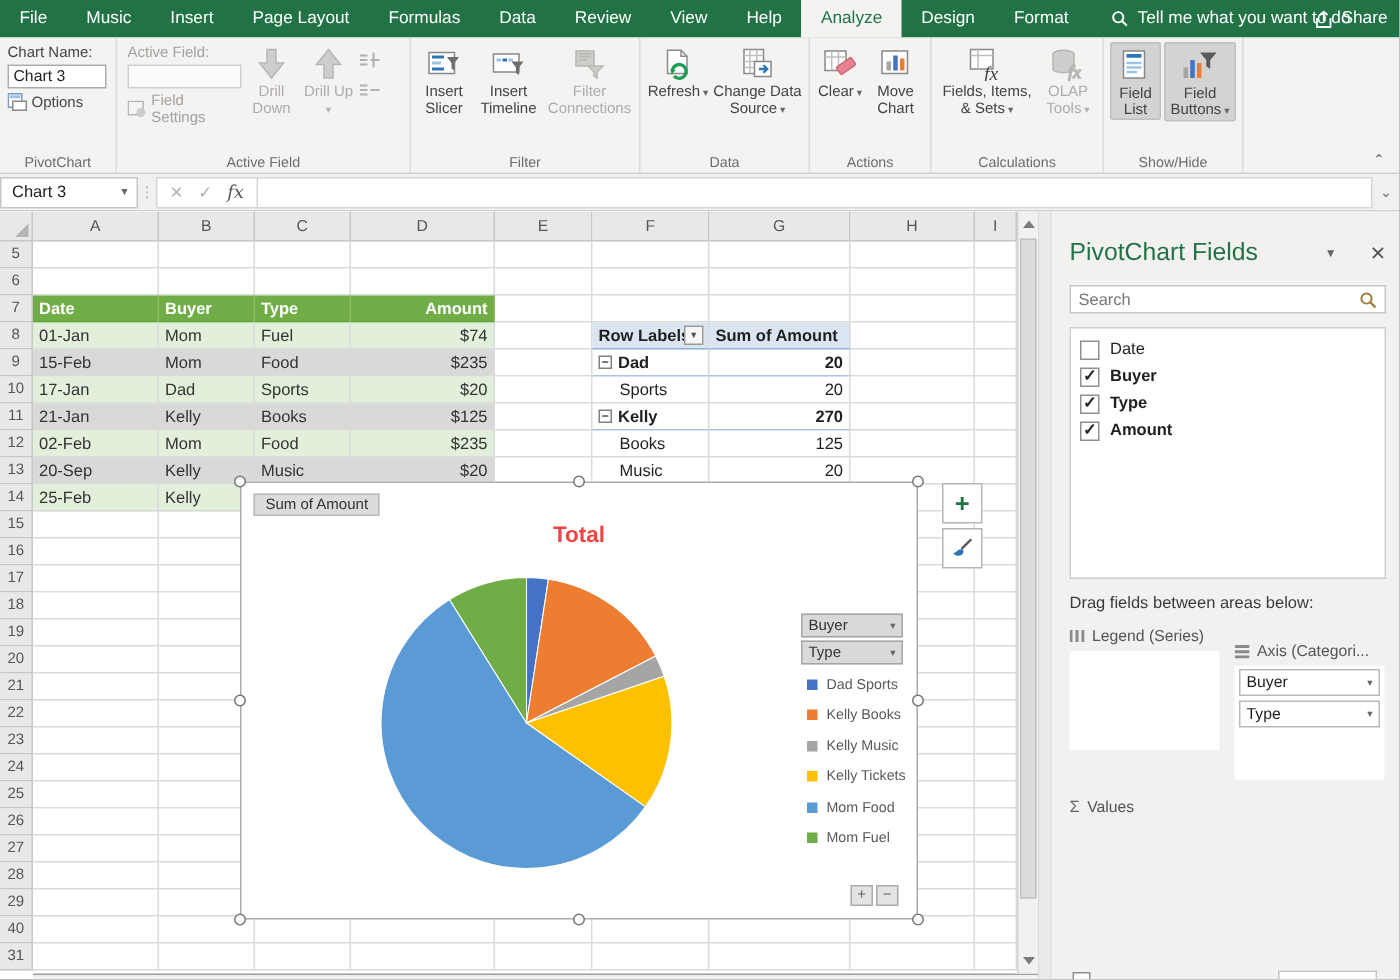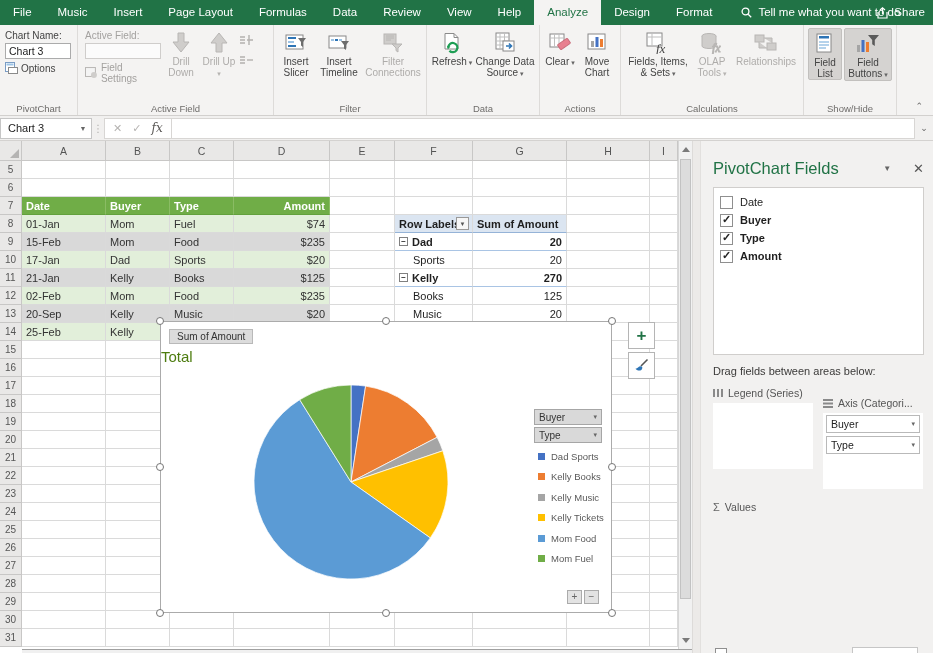--- a/index.html
+++ b/index.html
@@ -88,21 +88,21 @@
   .tri-dn { border-left:4px solid transparent; border-right:4px solid transparent; border-top:5px solid #7a7a7a; }
   .vthumb { position:absolute; left:1px; top:18px; width:11px; height:440px; background:#dcdcdc; border:1px solid #c2c2c2; }
 
   
   .chart { position:absolute; left:160px; top:321px; width:452px; height:292px; background:#fff;
            border:1px solid #ababab; z-index:5; }
   .handle { position:absolute; width:8px; height:8px; border-radius:50%; background:#fff;
             border:1px solid #767676; z-index:7; }
   .series-btn { position:absolute; left:8px; top:7px; background:#dcdcdc; border:1px solid #b9b9b9;
                 font-size:10px; color:#333; padding:1px 7px; }
-  .chart-title { position:absolute; left:0; top:26px; width:100%; font-size:15px; color:#4d7c0f; }
+  .chart-title { position:absolute; left:0; top:26px; width:100%; text-align:center; font-size:15px; color:#ef4444;font-weight:bold; }
   .cfield-btn { position:absolute; left:373px; width:68px; height:16px; background:#d9d9d9; border:1px solid #a6a6a6;
                 font-size:10px; color:#333; display:flex; align-items:center; padding:0 4px; justify-content:space-between; }
   .legend { position:absolute; left:377px; top:124px; }
   .leg-item { display:flex; align-items:center; gap:6px; height:20.5px; font-size:9.5px; color:#595959; white-space:nowrap; }
   .leg-sw { width:7px; height:7px; flex:none; }
   .chart-zoom { position:absolute; right:12px; bottom:8px; display:flex; gap:2px; }
   .czbtn { width:15px; height:14px; background:#e3e3e3; border:1px solid #ababab; color:#666; font-size:10px;
            line-height:12px; text-align:center; }
   .cbtn { position:absolute; left:628px; width:27px; height:27px; background:#fff; border:1px solid #b5b5b5;
           z-index:6; display:flex; align-items:center; justify-content:center; }
@@ -348,30 +348,20 @@
             <div class="bigbtn disabled" style="width: 38px;">
               <span class="ricon">
                 <svg width="24" height="22" viewBox="0 0 24 22">
                   <ellipse cx="9" cy="4" rx="7" ry="2.5" fill="#e8e8e8" stroke="#b5b5b5"></ellipse>
                   <path d="M2 4 v10 a7 2.5 0 0 0 14 0 V4" fill="#e8e8e8" stroke="#b5b5b5"></path>
                   <text x="12" y="20" font-size="12" font-style="italic" font-family="serif" fill="#b5b5b5">fx</text>
                 </svg>
               </span>
               <span>OLAP Tools<span class="ddarrow"> ▾</span></span>
             </div>
-            <div class="bigbtn disabled" style="width: 66px;">
-              <span class="ricon">
-                <svg width="24" height="22" viewBox="0 0 24 22">
-                  <rect x="1" y="3" width="9" height="7" fill="#f2f2f2" stroke="#b5b5b5"></rect>
-                  <rect x="13" y="11" width="9" height="7" fill="#f2f2f2" stroke="#b5b5b5"></rect>
-                  <path d="M10 6 h8 v5 M5 10 v6 h8" fill="none" stroke="#c5c5c5"></path>
-                </svg>
-              </span>
-              <span>Relationships</span>
-            </div>
           </div>
           <div class="rgroup-label">Calculations</div>
         </div>
         <div class="rgroup">
           <div style="display: flex; align-items: flex-start;">
             <div class="bigbtn pressed" style="width: 34px;">
               <span class="ricon">
                 <svg width="20" height="22" viewBox="0 0 20 22">
                   <rect x="2" y="1" width="14" height="18" fill="#fff" stroke="#888"></rect>
                   <rect x="4" y="3" width="10" height="2.5" fill="#2e75b6"></rect>
@@ -721,21 +711,21 @@
           <div class="cell" style="width: 64px;"></div>
           <div class="cell" style="width: 64px;"></div>
           <div class="cell" style="width: 96px;"></div>
           <div class="cell" style="width: 65px;"></div>
           <div class="cell" style="width: 78px;"></div>
           <div class="cell" style="width: 94px;"></div>
           <div class="cell" style="width: 83px;"></div>
           <div class="cell" style="width: 28px;"></div>
         </div>
         <div class="grow">
-          <div class="rn">30</div>
+          <div class="rn">40</div>
           <div class="cell" style="width: 84px;"></div>
           <div class="cell" style="width: 64px;"></div>
           <div class="cell" style="width: 64px;"></div>
           <div class="cell" style="width: 96px;"></div>
           <div class="cell" style="width: 65px;"></div>
           <div class="cell" style="width: 78px;"></div>
           <div class="cell" style="width: 94px;"></div>
           <div class="cell" style="width: 83px;"></div>
           <div class="cell" style="width: 28px;"></div>
         </div>
@@ -835,20 +825,27 @@
   </div>
 
   <div class="pane">
     <div class="pane-splitter"></div>
     <div class="pane-c">
       <div class="pane-title-row">
         <div class="pane-title">PivotChart Fields</div>
         <div class="pane-title-dd">▼</div>
         <div class="pane-close">✕</div>
       </div>
+      <div class="searchbox">
+        <span class="search-ph">Search</span>
+        <svg width="12" height="12" viewBox="0 0 12 12">
+          <circle cx="5" cy="5" r="3.4" fill="none" stroke="#9a7d3a" stroke-width="1.3"></circle>
+          <line x1="7.6" y1="7.6" x2="11" y2="11" stroke="#9a7d3a" stroke-width="1.5"></line>
+        </svg>
+      </div>
       <div class="fieldlist" id="fieldlist">
           <div class="fld">
             <span class="cb"></span>
             <span>Date</span>
           </div>
           <div class="fld checked">
             <span class="cb on"></span>
             <span>Buyer</span>
           </div>
           <div class="fld checked">

